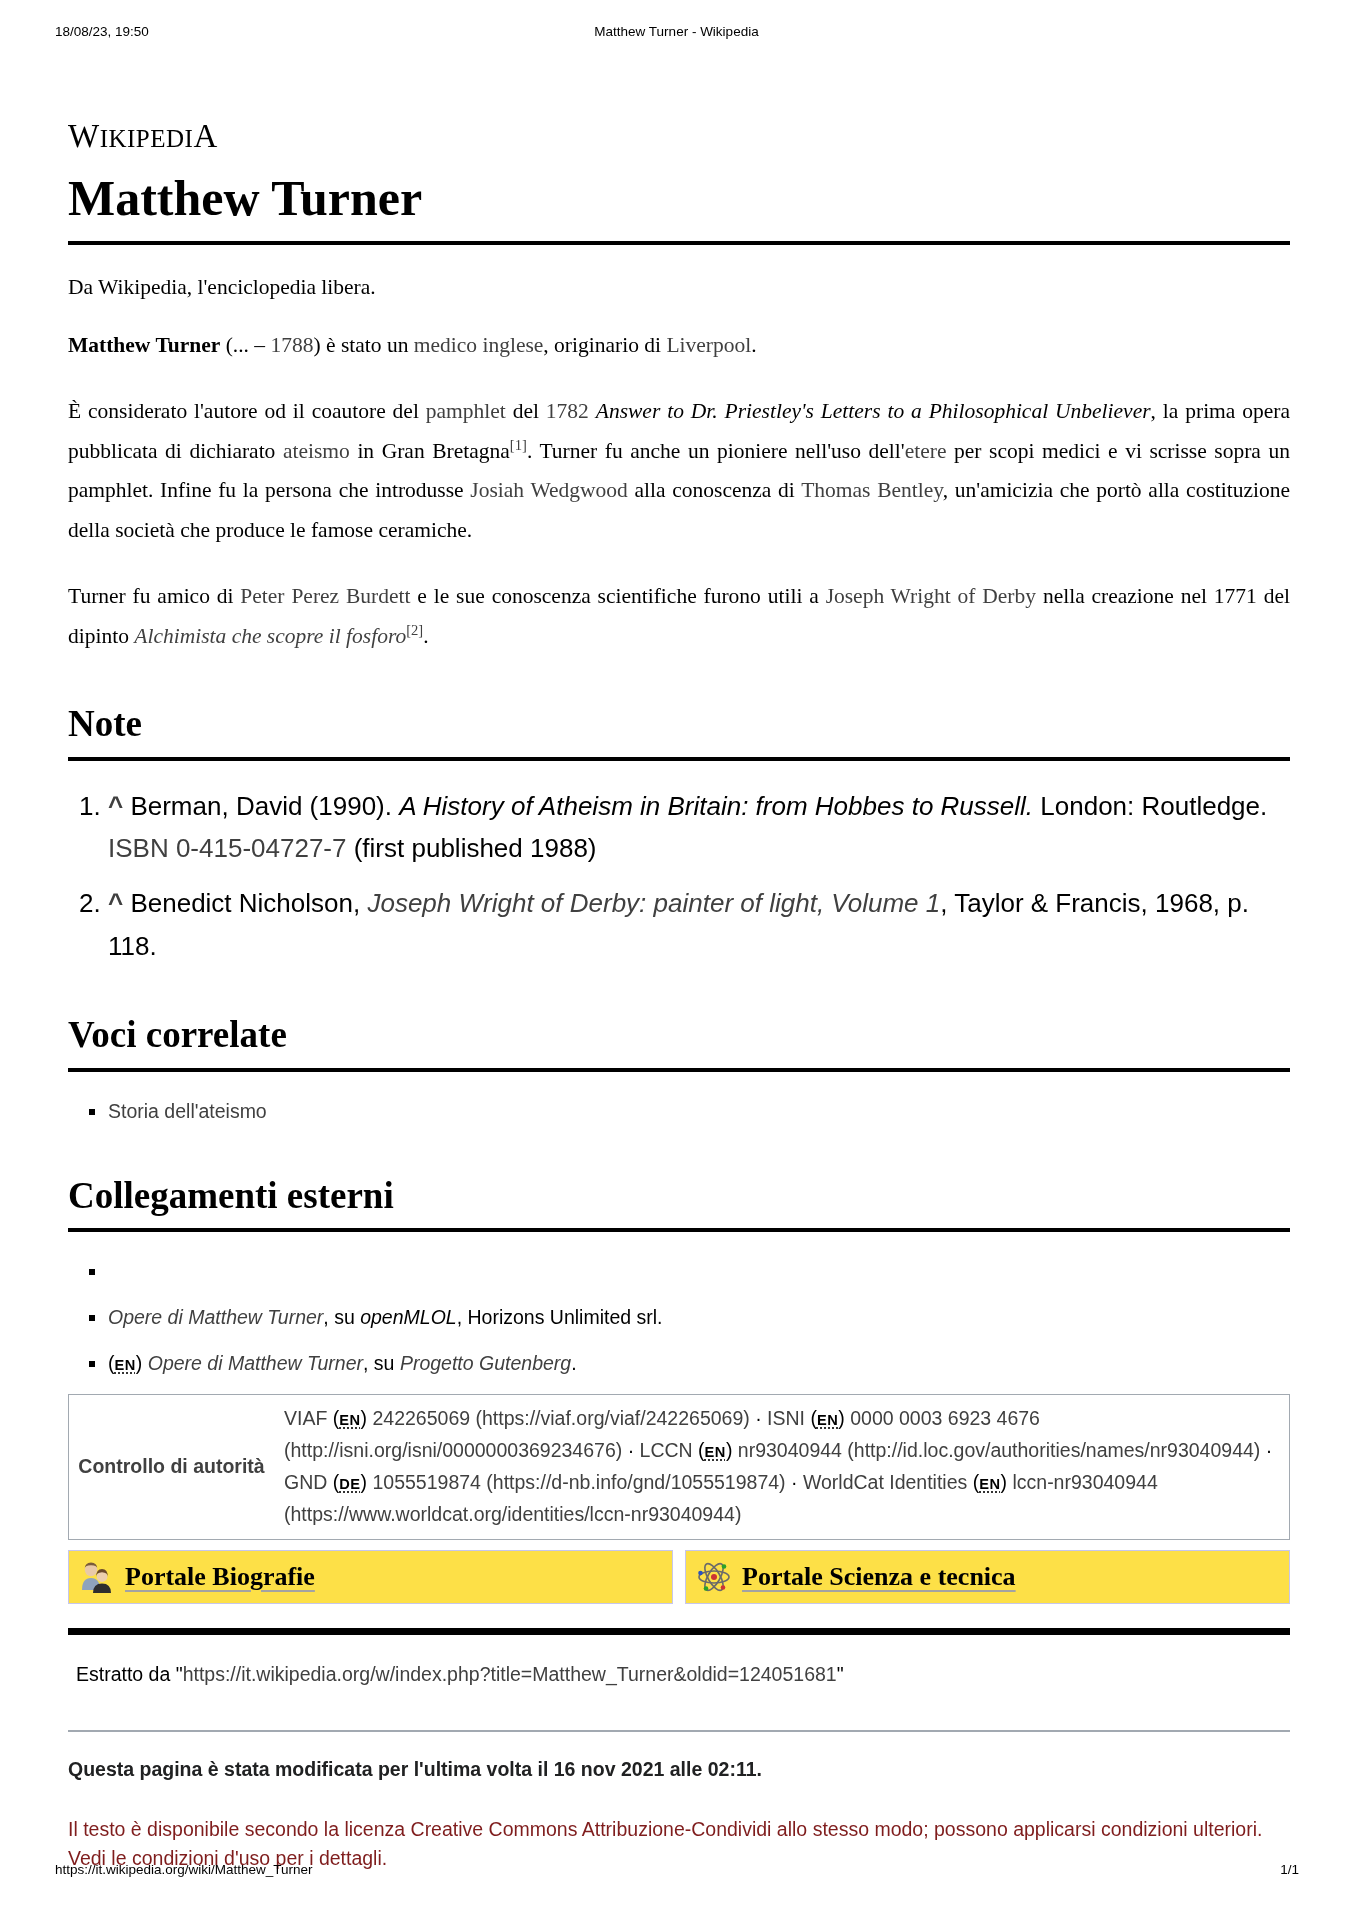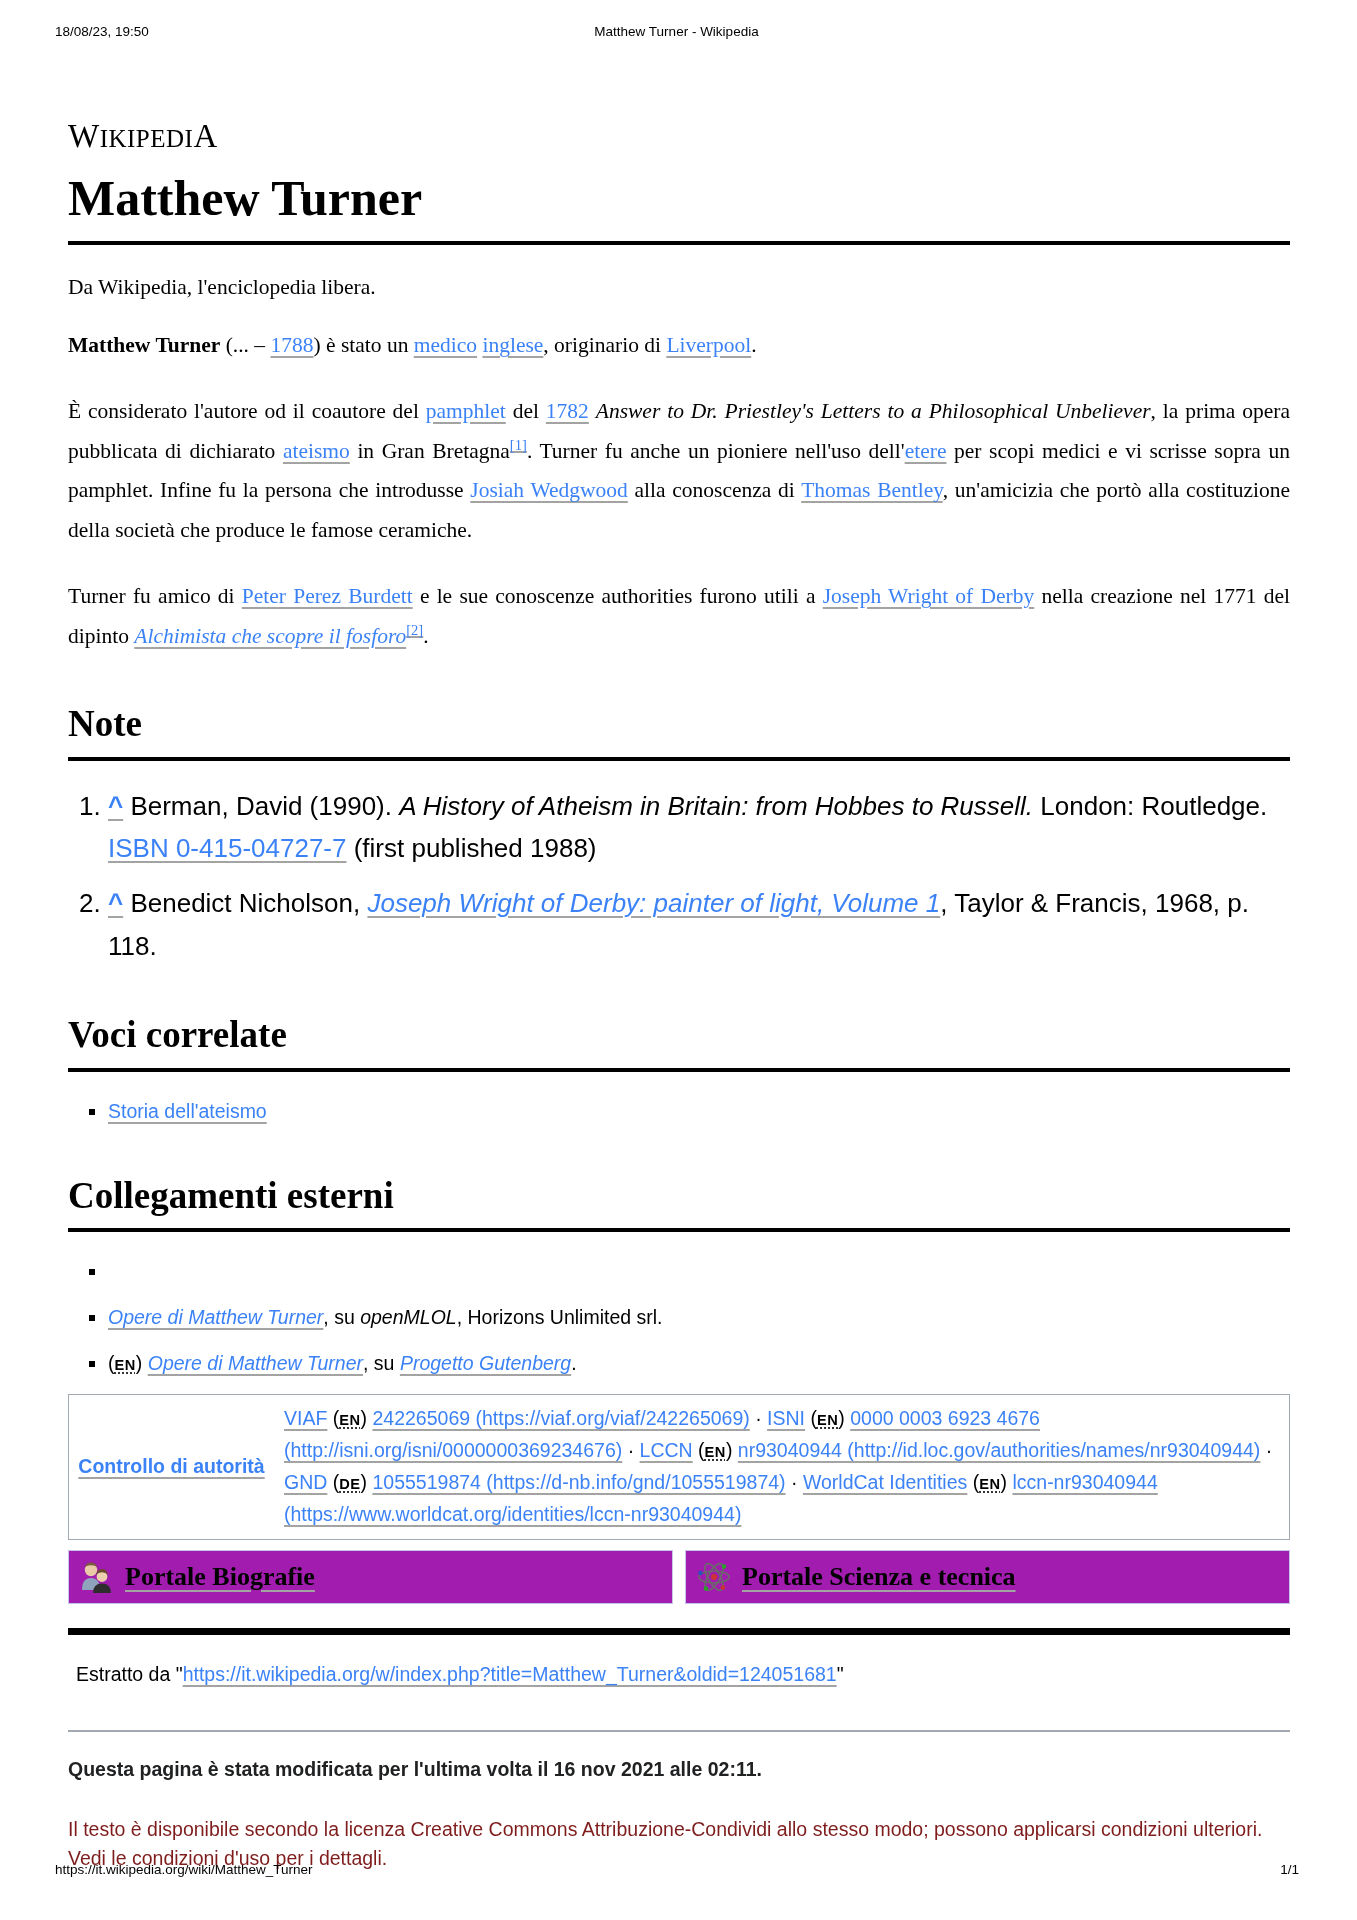--- a/index.html
+++ b/index.html
@@ -67,22 +67,21 @@
   ul.linklist {
     font-family: "Liberation Sans", sans-serif;
     font-size: 19.5px; line-height: 1.64;
     margin: 24px 0 0 0; padding-left: 40px;
     list-style-type: square;
   }
   ul.linklist li { margin-bottom: 14px; min-height: 1.3em; }
 
   
   .link {
-    color: #3b82f6;
-    text-decoration: underline;
+    color: #404040;
     text-decoration-color: #a3a3a3;
     text-decoration-thickness: 2px;
     text-underline-offset: 4px;
     cursor: pointer;
   }
   .italic { font-style: italic; }
   .bold { font-weight: bold; }
   .lang {
     font-weight: bold; font-size: 75%; letter-spacing: 0.5px;
     text-decoration: underline dotted #333;
@@ -103,21 +102,21 @@
   }
   .authority-label span { line-height: 1.4; }
   .authority-content {
     flex: 1; padding: 8px 10px; line-height: 1.64;
     overflow-wrap: anywhere;
   }
 
   
   .portals { display: flex; gap: 12px; margin-top: 10px; }
   .portal {
-    flex: 1; border: 1px solid #c6c6ec; background: #a21caf;
+    flex: 1; border: 1px solid #c6c6ec; background: #fde047;
     display: flex; align-items: center; gap: 10px;
     padding: 7px 10px; min-height: 54px;
   }
   .portal-label {
     font-family: "Liberation Serif", serif;
     font-weight: bold; font-size: 26px;
     text-decoration: underline;
     text-decoration-color: #a3a3a3;
     text-decoration-thickness: 2px;
     text-underline-offset: 5px;
@@ -158,21 +157,21 @@
     <span class="lg">W</span><span class="sc">IKIPEDI</span><span class="lg">A</span>
   </div>
 
   <h1 class="article-title">Matthew Turner</h1>
   <div class="title-rule"></div>
 
   <p class="tagline">Da Wikipedia, l'enciclopedia libera.</p>
 
   <p class="body-par"><span class="bold">Matthew Turner</span><span> (... – </span><span class="link">1788</span><span>) è stato un </span><span class="link">medico</span><span> </span><span class="link">inglese</span><span>, originario di </span><span class="link">Liverpool</span><span>.</span></p>
   <p class="body-par justified"><span>È considerato l'autore od il coautore del </span><span class="link">pamphlet</span><span> del </span><span class="link">1782</span><span> </span><span class="italic">Answer to Dr. Priestley's Letters to a Philosophical Unbeliever</span><span>, la prima opera pubblicata di dichiarato </span><span class="link">ateismo</span><span> in Gran Bretagna</span><sup class="link sup-seg">[1]</sup><span>. Turner fu anche un pioniere nell'uso dell'</span><span class="link">etere</span><span> per scopi medici e vi scrisse sopra un pamphlet. Infine fu la persona che introdusse </span><span class="link">Josiah Wedgwood</span><span> alla conoscenza di </span><span class="link">Thomas Bentley</span><span>, un'amicizia che portò alla costituzione della società che produce le famose ceramiche.</span></p>
-  <p class="body-par justified"><span>Turner fu amico di </span><span class="link">Peter Perez Burdett</span><span> e le sue conoscenze authorities furono utili a </span><span class="link">Joseph Wright of Derby</span><span> nella creazione nel 1771 del dipinto </span><span class="link italic">Alchimista che scopre il fosforo</span><sup class="link sup-seg">[2]</sup><span>.</span></p>
+  <p class="body-par justified"><span>Turner fu amico di </span><span class="link">Peter Perez Burdett</span><span> e le sue conoscenza scientifiche furono utili a </span><span class="link">Joseph Wright of Derby</span><span> nella creazione nel 1771 del dipinto </span><span class="link italic">Alchimista che scopre il fosforo</span><sup class="link sup-seg">[2]</sup><span>.</span></p>
 
   <h2 class="section-heading">Note</h2>
   <ol class="reflist">
     <li><span class="link bold">^</span><span> Berman, David (1990). </span><span class="italic">A History of Atheism in Britain: from Hobbes to Russell.</span><span> London: Routledge. </span><span class="link">ISBN 0-415-04727-7</span><span> (first published 1988)</span></li>
     <li><span class="link bold">^</span><span> Benedict Nicholson, </span><span class="link italic">Joseph Wright of Derby: painter of light, Volume 1</span><span>, Taylor &amp; Francis, 1968, p. 118.</span></li>
   </ol>
 
   <h2 class="section-heading">Voci correlate</h2>
   <ul class="linklist">
     <li><span class="link">Storia dell'ateismo</span></li>

